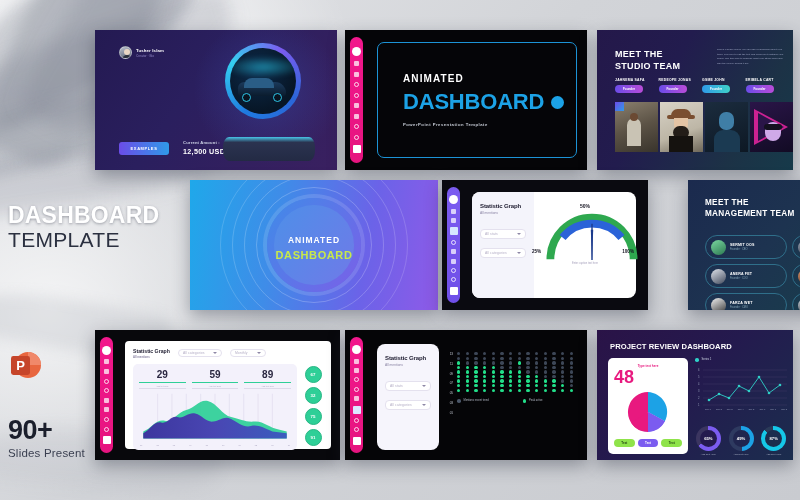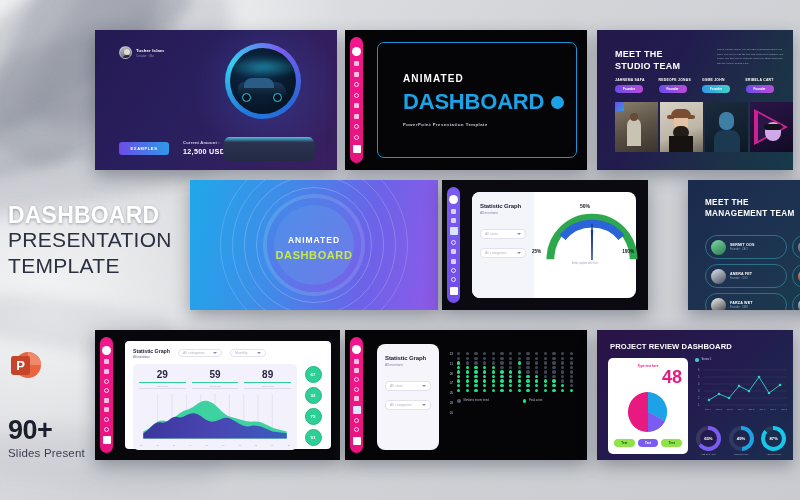--- a/index.html
+++ b/index.html
@@ -576,21 +576,21 @@
         </div>
       </div>
     </div>
   </div>
 
   <div class="slide" style="left:597px;top:330px;width:196px;height:130px;background:linear-gradient(135deg,#2a1347 0%,#241a4e 45%,#1b2d4e 100%);">
     <div style="position:absolute;left:13px;top:12px;font-size:7.6px;font-weight:700;color:#fff;letter-spacing:.1px;">PROJECT REVIEW DASHBOARD</div>
 
     <div style="position:absolute;left:11px;top:28px;width:80px;height:96px;background:#fff;border-radius:5px;padding:6px;">
       <div style="text-align:center;font-size:3.1px;font-weight:700;color:#e8197f;">Type text here</div>
-      <div style="text-align:right;font-size:18px;font-weight:700;color:#e8197f;line-height:1.05;">48</div>
+      <div style="text-align:left;font-size:18px;font-weight:700;color:#e8197f;line-height:1.05;">48</div>
       <svg viewBox="0 0 60 60" style="width:46px;height:46px;display:block;margin:2px auto 0;">
         <path d="M30 30 L30 4 A26 26 0 0 1 52 42 Z" fill="#1ca2e6"></path>
         <path d="M30 30 L52 42 A26 26 0 0 1 16 52 Z" fill="#7b5cf0"></path>
         <path d="M30 30 L16 52 A26 26 0 0 1 30 4 Z" fill="#e8197f"></path>
         <path d="M30 30 L52 42 A26 26 0 0 1 30 56 Z" fill="#7b5cf0"></path>
         <path d="M30 30 L30 56 A26 26 0 0 1 8 44 Z" fill="#e8197f"></path>
       </svg>
       <div style="display:flex;gap:3px;margin-top:4px;">
         <div class="pill" style="flex:1;height:8px;background:#8fe34a;color:#1d3b10;font-size:3px;font-weight:700;">Text</div>
         <div class="pill" style="flex:1;height:8px;background:#7b5cf0;color:#fff;font-size:3px;font-weight:700;">Text</div>
@@ -669,21 +669,20 @@
         </div>
         <div style="font-size:2.4px;color:#aeb6ca;margin-top:2px;">Add Text Here</div>
       </div>
     </div>
   </div>
 
 </div>
 
 <div id="headline">
   <div class="l1">DASHBOARD</div>
-  <div class="l2">PRESENTATION</div>
   <div class="l3">TEMPLATE</div>
 </div>
 
 <div id="ppt-badge">
   <svg viewBox="0 0 34 34" width="34" height="34">
     <circle cx="20" cy="17" r="13" fill="#e8663f"></circle>
     <path d="M20 4 A13 13 0 0 1 33 17 L20 17 Z" fill="#f0886a"></path>
     <rect x="3" y="8" width="19" height="19" rx="2.4" fill="#c6452a"></rect>
     <text x="12.5" y="22" font-family="Liberation Sans, sans-serif" font-size="13" font-weight="700" fill="#ffffff" text-anchor="middle">P</text>
   </svg>

